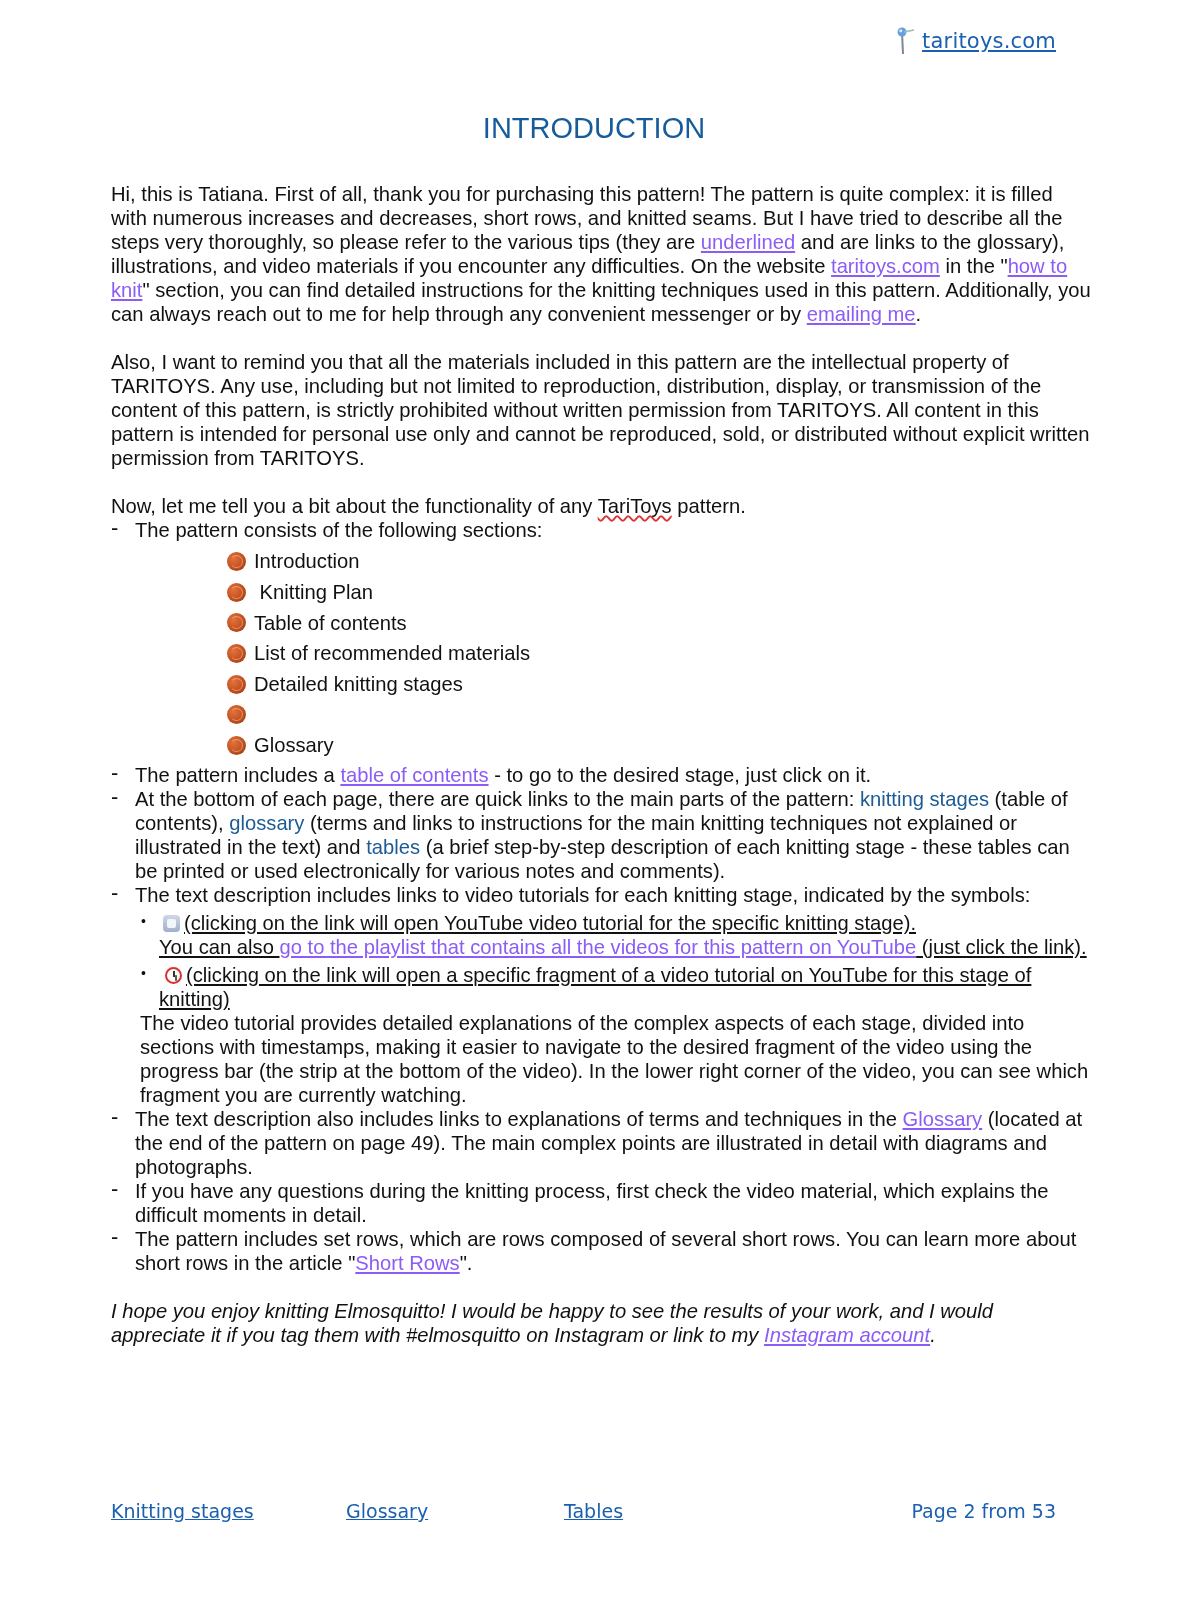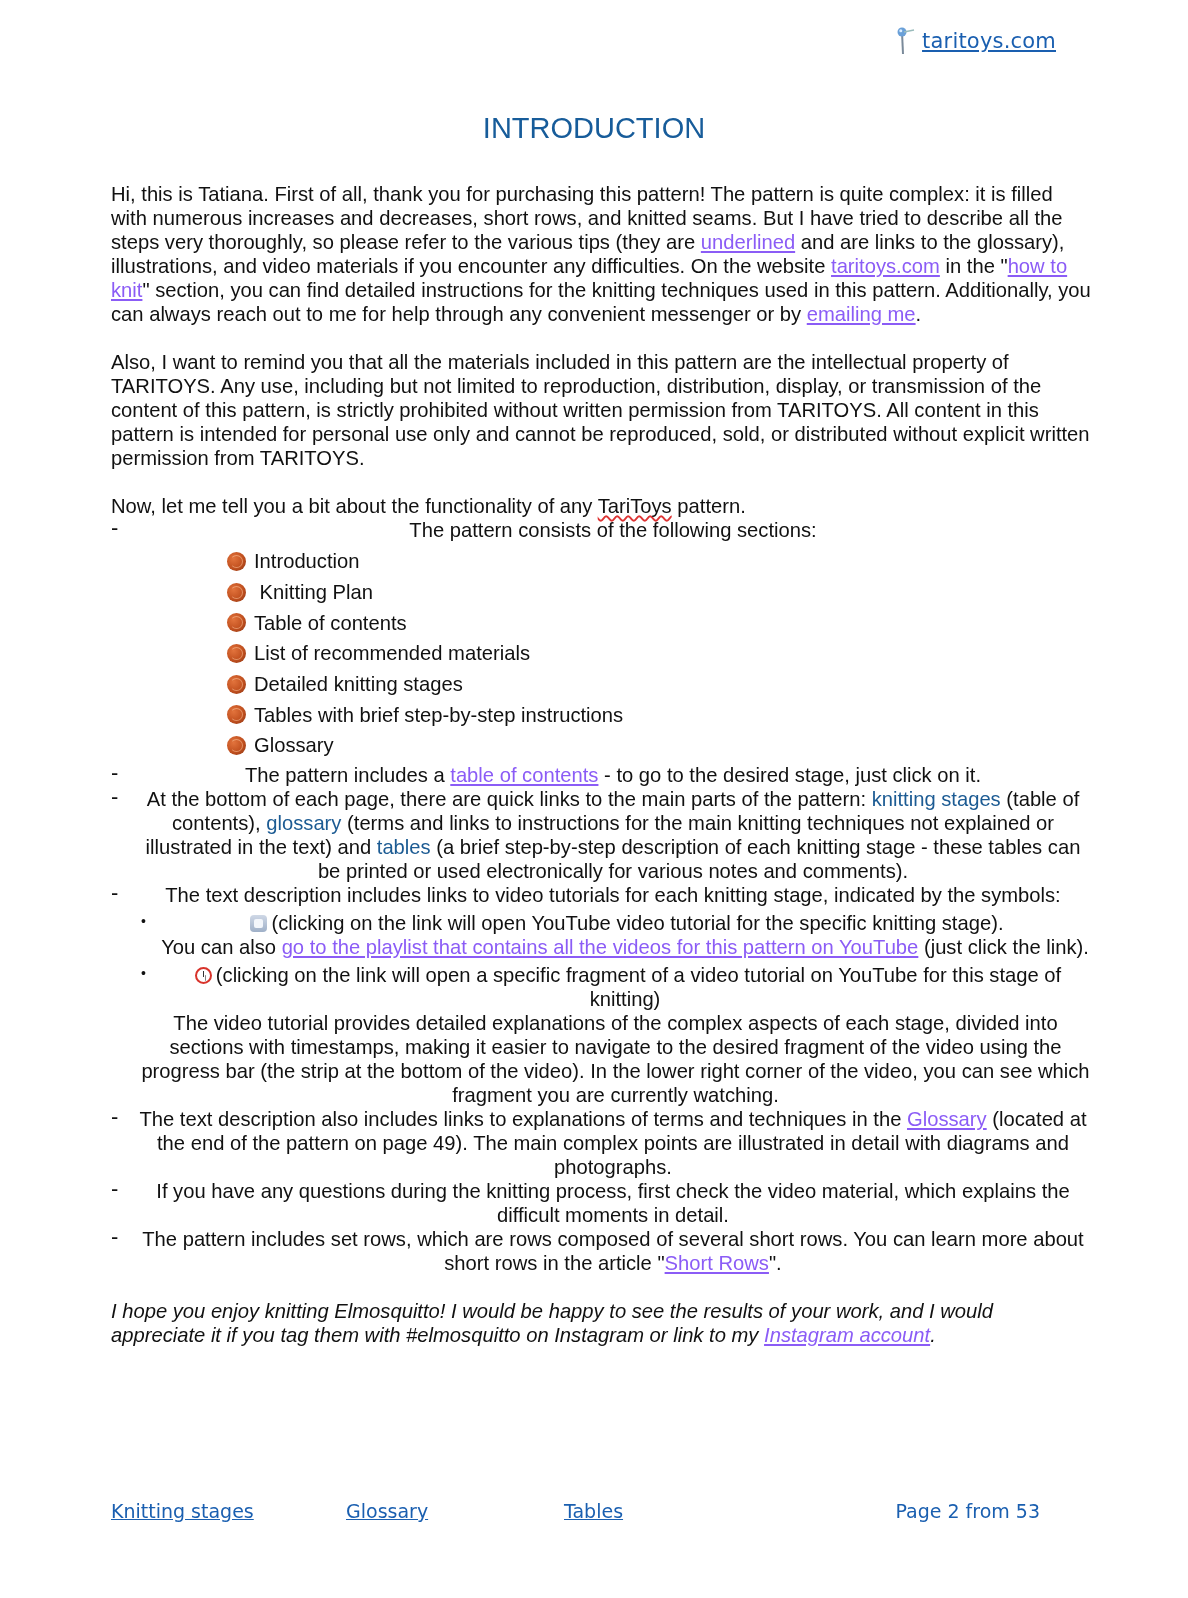--- a/index.html
+++ b/index.html
@@ -23,34 +23,34 @@
     .content {
       position: absolute; left: 111px; top: 182px; width: 980px;
       font-size: 20.2px; line-height: 24px;
     }
     p { margin: 0; }
     .para { margin-bottom: 24px; }
     a.u, span.u { color: #8b5cf6; text-decoration: underline; }
     a.blue { color: #1c5b93; text-decoration: none; }
     .spell { text-decoration: underline wavy #d33; text-decoration-skip-ink: none; margin-top: 40px; }
     ul.dash { list-style: none; padding: 0; margin: 0; }
-    ul.dash > li { position: relative; padding-left: 24px; text-align: center; }
+    ul.dash > li { position: relative; padding-left: 24px; }
     ul.dash > li::before { content: "-"; position: absolute; left: 0; top: -2px; font-size: 22px; }
     ul.sections { list-style: none; padding: 0; margin: 4px 0 2px 92px; }
     ul.sections li { display: flex; align-items: center; height: 30.7px; }
     .yarn-icon {
       width: 19px; height: 19px; border-radius: 50%; margin-right: 8px; flex: none;
       background: radial-gradient(circle at 35% 35%, #e2733c 0%, #c1501f 55%, #8a3412 100%);
       position: relative; overflow: hidden;
     }
     .yarn-icon::after {
       content: ""; position: absolute; inset: 3px; border-radius: 50%;
       border: 1.5px solid rgba(255,200,160,0.55); border-left-color: transparent;
     }
-    ul.bullets { list-style: none; padding: 0; margin: 0 0 0 0; }
+    ul.bullets { list-style: none; padding: 0; margin: 0 0 0 0; text-decoration: underline; }
     ul.bullets > li { position: relative; padding-left: 24px; margin-top: 4px; }
     ul.bullets > li::before { content: "•"; position: absolute; left: 6px; top: -2px; font-size: 14px; }
     .yt-icon {
       display: inline-block; width: 17px; height: 17px; border-radius: 4px;
       background: linear-gradient(#cfd8e6, #9fb0c8); vertical-align: -2px; margin: 0 4px 0 4px;
       position: relative;
     }
     .yt-icon::after {
       content: ""; position: absolute; left: 4px; top: 4px; width: 9px; height: 9px;
       background: #f3f6fb; border-radius: 2px;
@@ -64,21 +64,21 @@
       content: ""; position: absolute; left: 6px; top: 2px; width: 1.5px; height: 6px;
       background: #333; box-shadow: 2px 4px 0 -0.2px #333;
     }
     .video-note { padding-left: 5px; }
     .closing { margin-top: 24px; font-style: italic; }
     .footer {
       position: absolute; top: 1500px; left: 111px; width: 945px; height: 30px;
       font-family: "DejaVu Sans", sans-serif; font-size: 19px; color: #1a5fb0;
     }
     .footer a { position: absolute; color: #1a5fb0; text-decoration: underline; }
-    .footer .page { position: absolute; right: 16px; }
+    .footer .page { position: absolute; right: 0; }
   </style>
 </head>
 <body>
 
 <div class="header-link">
   <svg class="pin-icon" viewBox="0 0 22 30">
     <line x1="8" y1="6" x2="9" y2="28" stroke="#7a8a9a" stroke-width="2"></line>
     <circle cx="8" cy="6" r="4.5" fill="#6aa0d8"></circle>
     <circle cx="6.8" cy="4.8" r="1.5" fill="#d9ecff"></circle>
     <line x1="10" y1="6" x2="20" y2="4" stroke="#9bb" stroke-width="1.5"></line>
@@ -114,21 +114,20 @@
         <li>
             <span class="yarn-icon"></span>
             <span>List of recommended materials</span>
           </li>
         <li>
             <span class="yarn-icon"></span>
             <span>Detailed knitting stages</span>
           </li>
         <li>
             <span class="yarn-icon"></span>
-            <span>Tables with brief step-by-step instructions</span>
           </li>
         <li>
             <span class="yarn-icon"></span>
             <span>Glossary</span>
           </li>
       </ul>
     </li>
     <li><span>The pattern includes a </span><a class="u">table of contents</a><span> - to go to the desired stage, just click on it.</span></li>
     <li><span>At the bottom of each page, there are quick links to the main parts of the pattern: </span><a class="blue">knitting stages</a><span> (table of contents), </span><a class="blue">glossary</a><span> (terms and links to instructions for the main knitting techniques not explained or illustrated in the text) and </span><a class="blue">tables</a><span> (a brief step-by-step description of each knitting stage - these tables can be printed or used electronically for various notes and comments).</span></li>
     <li>

